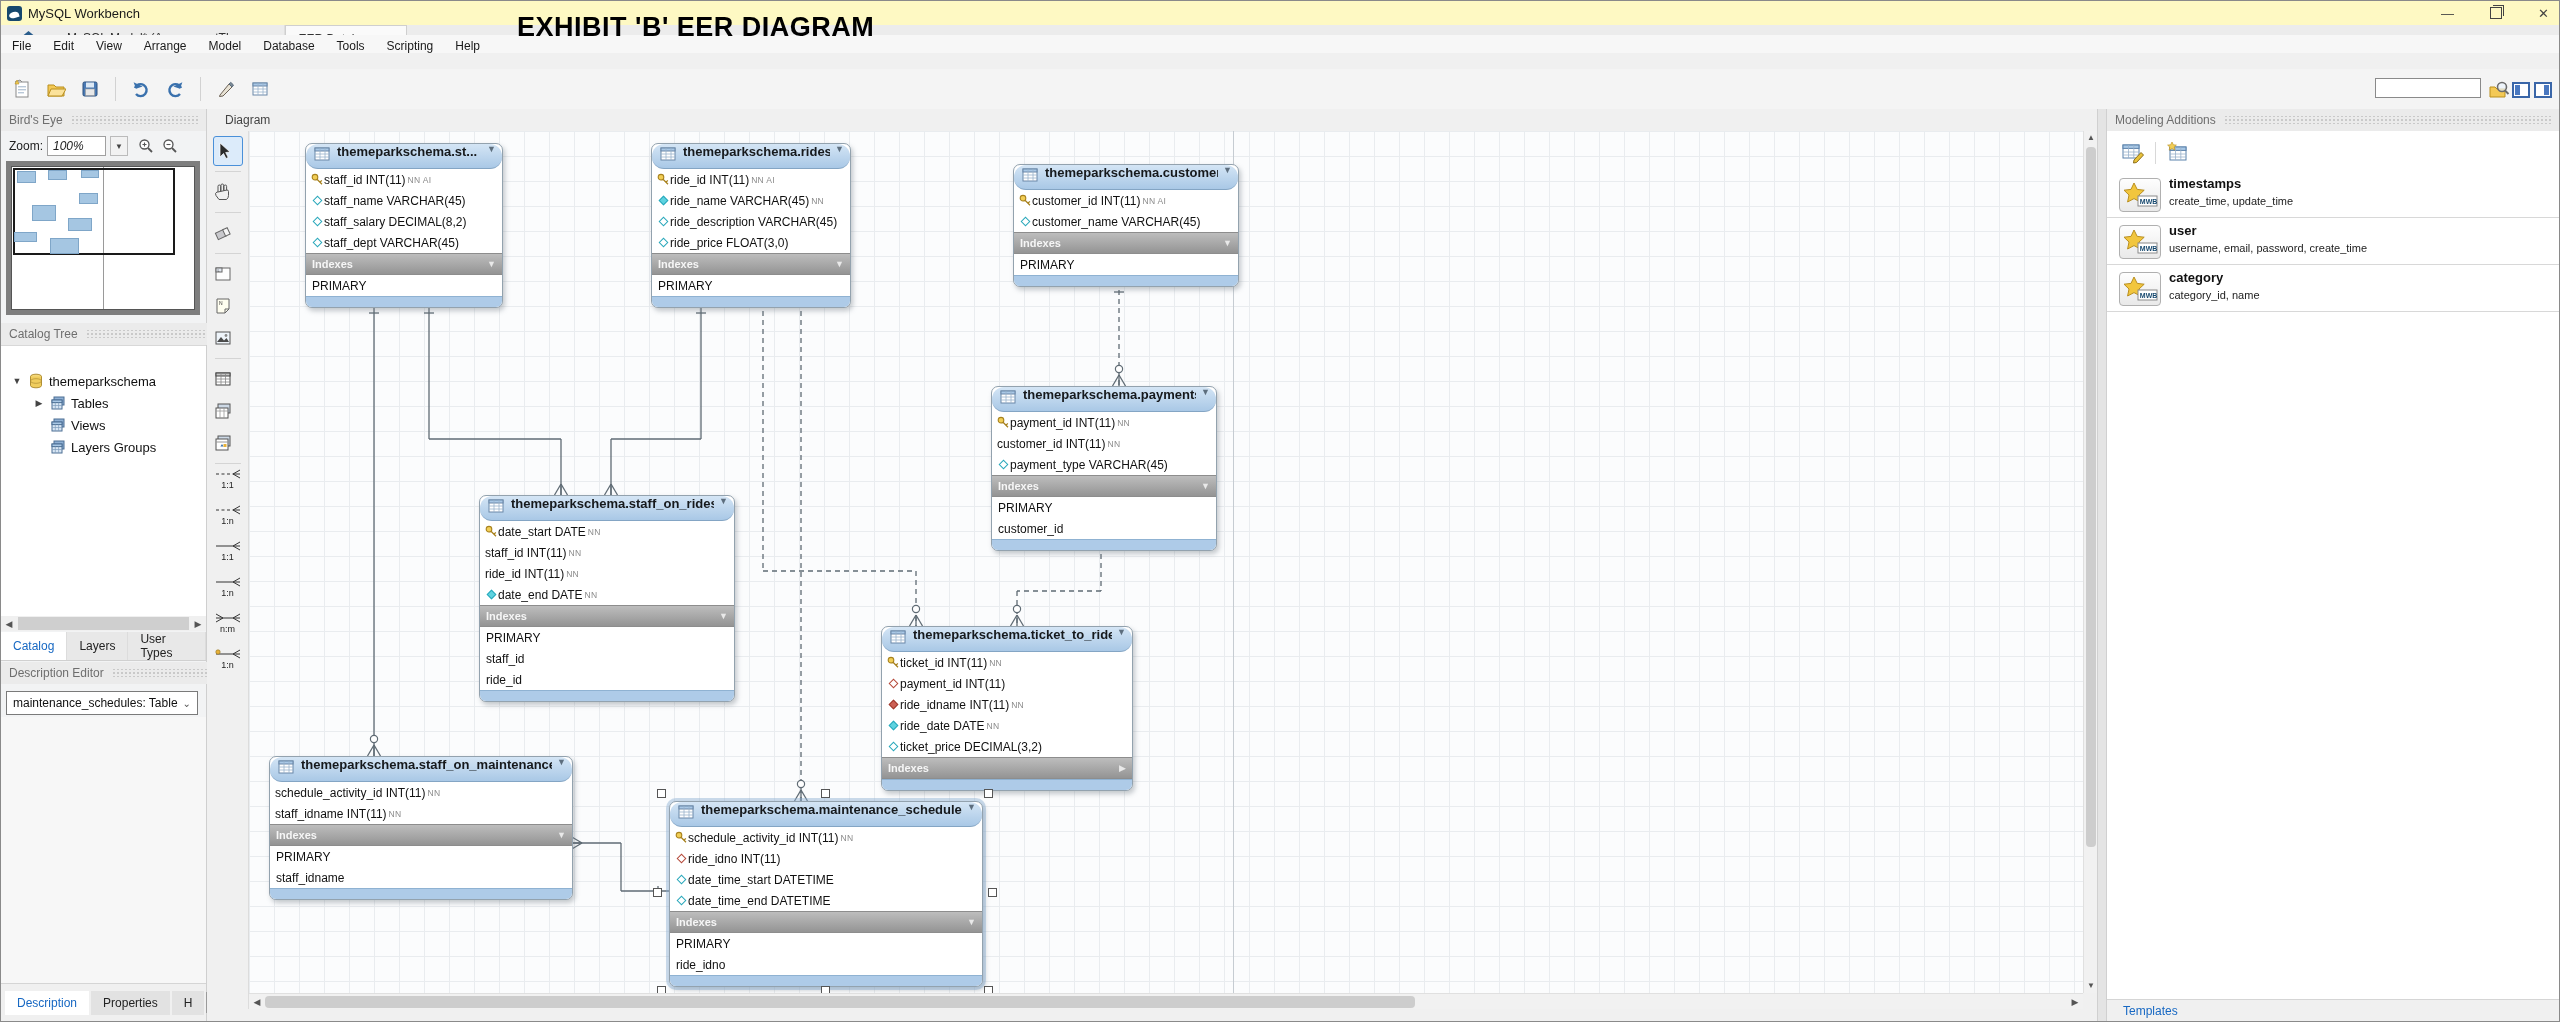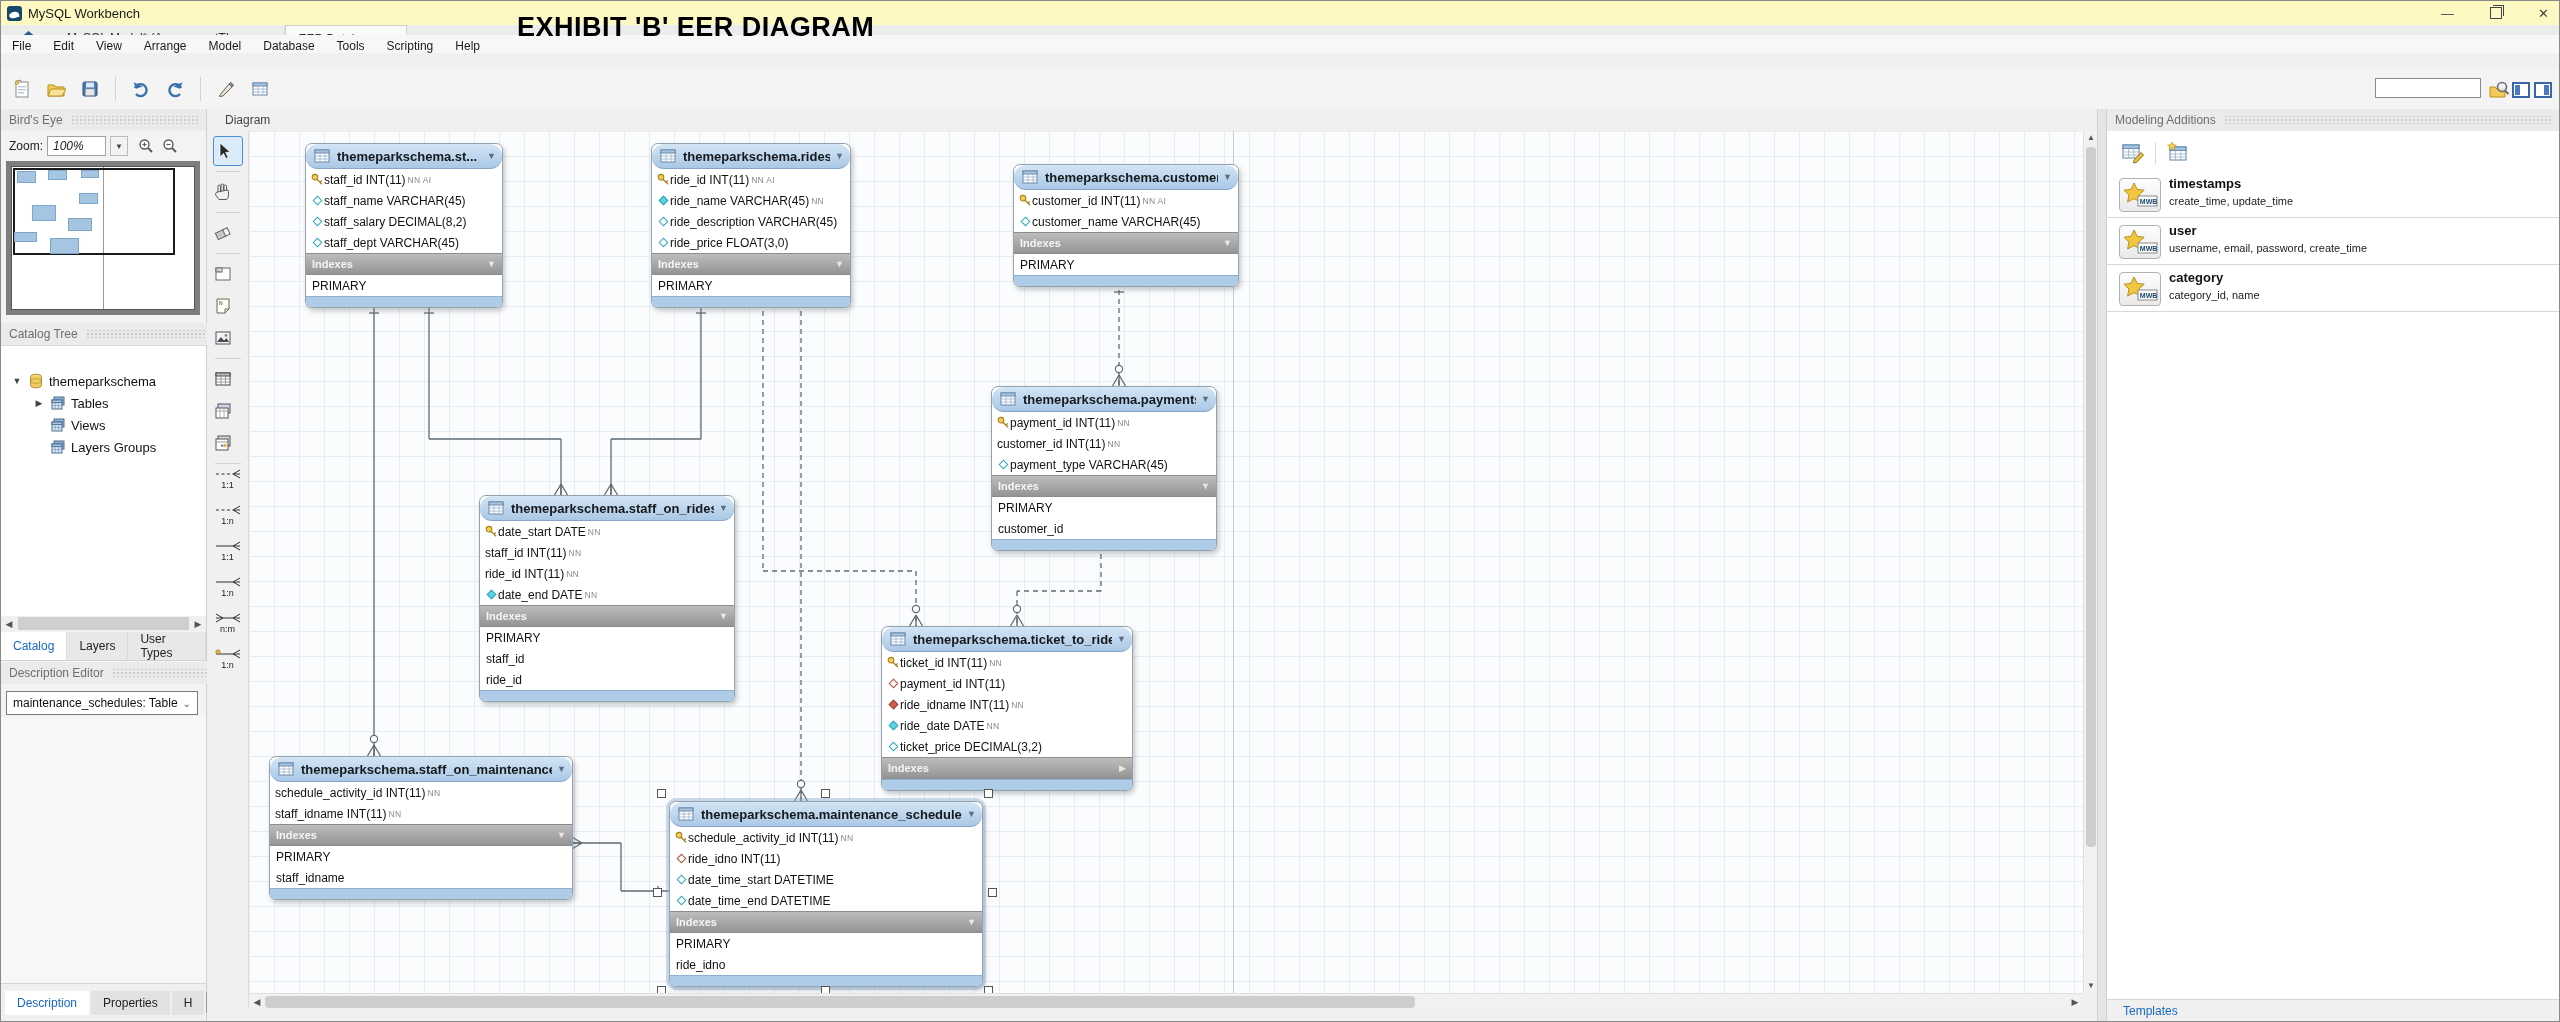--- a/index.html
+++ b/index.html
@@ -106,21 +106,21 @@
   .vscroll .thumb{position:absolute;left:2px;width:10px;background:#cdcdcd;border-radius:4px;}
   .hscroll{position:absolute;left:42px;right:14px;top:884px;height:16px;background:#f1f1f1;border-top:1px solid #e0e0e0;display:flex;align-items:center;box-sizing:border-box;}
   .hscroll .arr{width:16px;text-align:center;font-size:9px;color:#555;}
   .hscroll .thumb{width:1150px;height:12px;background:#cdcdcd;border-radius:4px;}
   .center-bottom{position:absolute;left:0;right:0;top:900px;bottom:0;background:#f0f0f0;}
 
   
   .tbl-wrap{position:absolute;}
   .db-table{position:relative;width:100%;border:1px solid #93a2ae;border-radius:7px;overflow:hidden;background:#fff;box-shadow:2px 3px 5px rgba(110,120,130,.4);}
   .tbl-wrap.selected .db-table{box-shadow:0 0 0 3px rgba(140,175,210,.45),2px 3px 5px rgba(110,120,130,.4);}
-  .tbl-header{height:24px;background:linear-gradient(#d4e5f5,#a9c8e6);border-bottom:1px solid #84a5c4;display:flex;align-items:center;padding:0 6px;gap:5px;border-radius:12px;}
+  .tbl-header{height:24px;background:linear-gradient(#d4e5f5,#a9c8e6);border-bottom:1px solid #84a5c4;display:flex;align-items:flex-start;padding:0 6px;gap:5px;border-radius:12px;}
   .tbl-title{font-size:13px;font-weight:bold;color:#16191c;white-space:nowrap;overflow:hidden;flex:1;}
   .hdr-arrow{font-size:9px;color:#5d6e7e;}
   .col-row{height:21px;display:flex;align-items:center;padding:0 5px;font-size:12px;color:#111;background:#fff;white-space:nowrap;}
   .col-ic{width:13px;height:13px;flex:0 0 auto;display:flex;align-items:center;justify-content:center;}
   .dia{width:7px;height:7px;transform:rotate(45deg);border:1.5px solid #2aa8bb;background:#fff;box-sizing:border-box;}
   .dia.filled{background:#5ed3e0;}
   .dia.red{border-color:#b5493a;}
   .dia.red.filled{background:#cd6155;border-color:#9e3a2d;}
   .col-flags{font-size:8.5px;color:#8a8a8a;margin-left:2px;letter-spacing:0.3px;}
   .idx-bar{height:20px;background:linear-gradient(#bdbdbd,#949494);color:#f6f6f6;font-size:11px;font-weight:bold;display:flex;align-items:center;padding:0 6px;border-top:1px solid #8d8d8d;border-bottom:1px solid #8d8d8d;}

